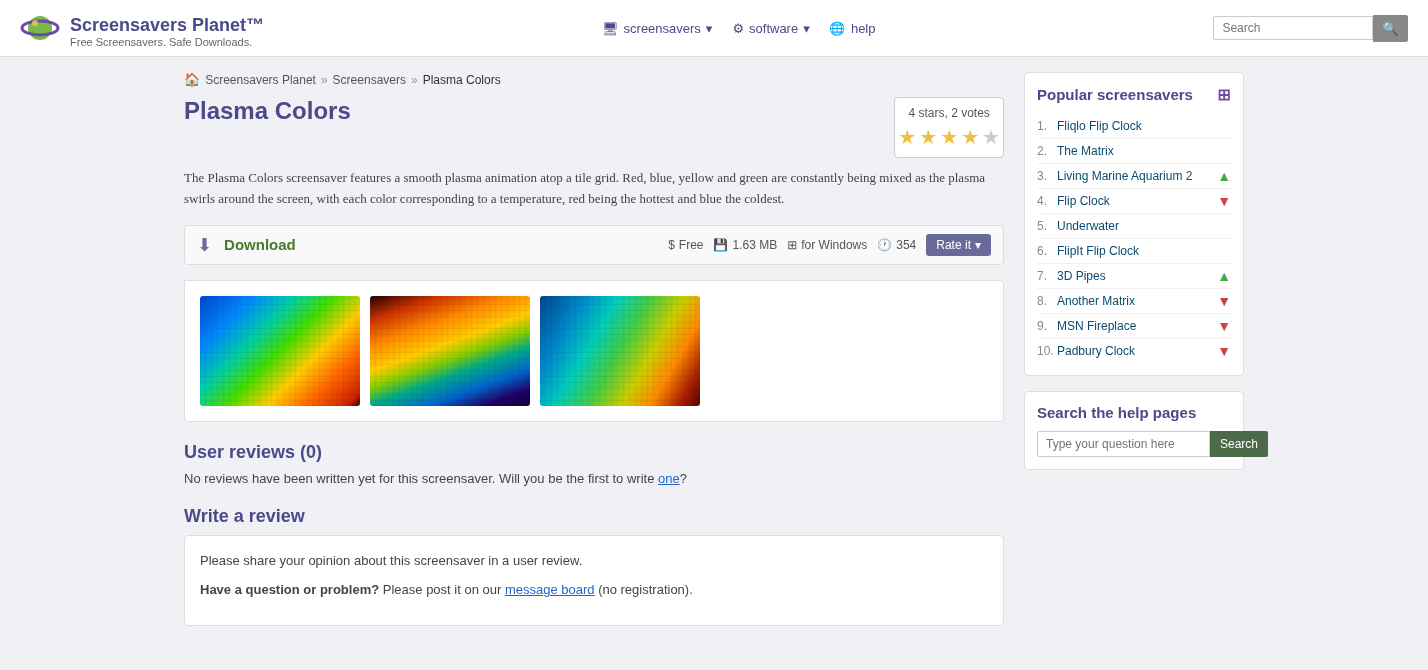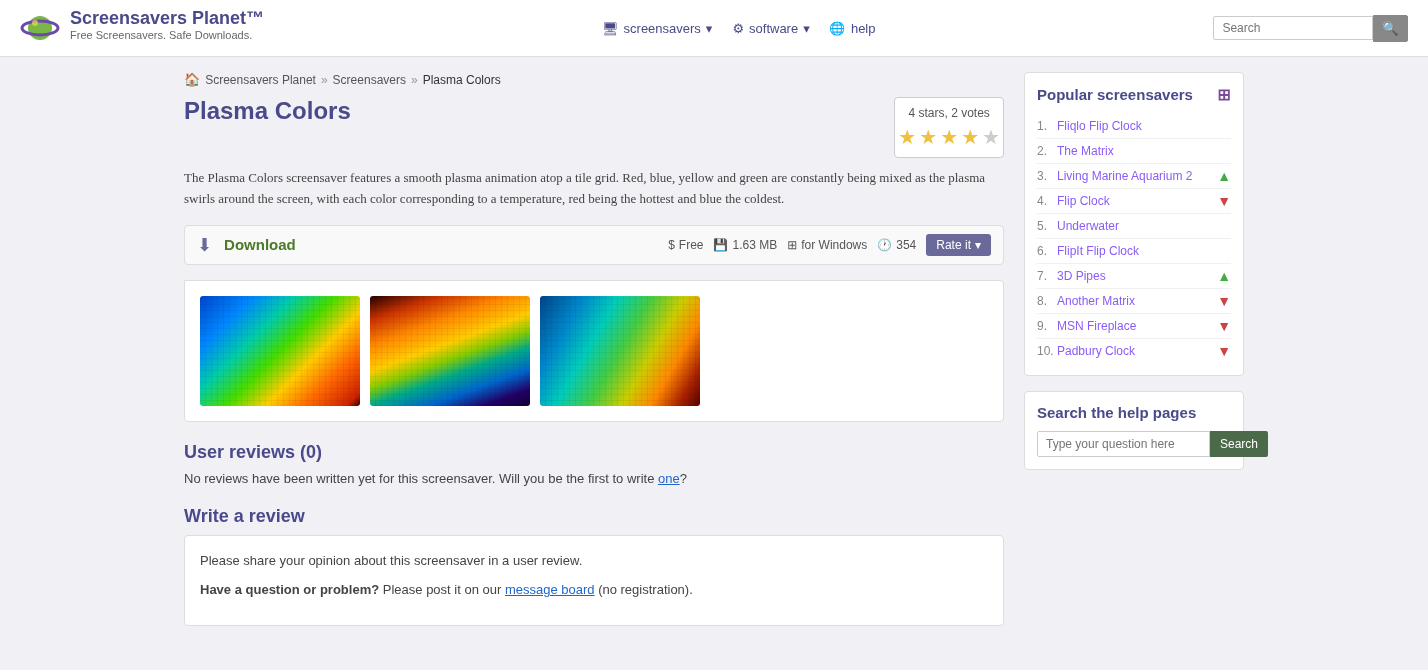--- a/index.html
+++ b/index.html
@@ -1,20 +1,20 @@
 <!DOCTYPE html>
 <html><head>
   <meta charset="utf-8">
   <style>
     * { box-sizing: border-box; margin: 0; padding: 0; }
     body { font-family: Arial, sans-serif; font-size: 13px; color: #333; background: #f0f0f5; }
     
     
     .header { background: #fff; border-bottom: 1px solid #ddd; padding: 8px 20px; display: flex; align-items: center; justify-content: space-between; }
-    .logo-area { display: flex; align-items: flex-start; gap: 10px; }
+    .logo-area { display: flex; align-items: flex-end; gap: 10px; }
     .logo-icon { width: 40px; height: 40px; }
     .logo-text { display: flex; flex-direction: column; }
     .logo-title { font-size: 18px; font-weight: bold; color: #4a4a8a; }
     .logo-subtitle { font-size: 11px; color: #666; }
     .nav { display: flex; align-items: center; gap: 20px; }
     .nav-item { display: flex; align-items: center; gap: 5px; color: #4a4a8a; font-size: 13px; cursor: pointer; text-decoration: none; }
     .search-area { display: flex; align-items: center; }
     .search-input { border: 1px solid #ccc; padding: 4px 8px; font-size: 12px; width: 160px; border-radius: 2px 0 0 2px; outline: none; }
     .search-btn { background: #888; border: 1px solid #888; padding: 5px 8px; cursor: pointer; border-radius: 0 2px 2px 0; }
     
@@ -86,21 +86,21 @@
     
     .sidebar-section { background: #fff; border: 1px solid #ddd; border-radius: 4px; margin-bottom: 15px; padding: 12px; }
     .sidebar-title { font-size: 15px; font-weight: bold; color: #4a4a8a; margin-bottom: 10px; display: flex; align-items: center; justify-content: space-between; }
     .sidebar-icon { color: #7a4a9a; font-size: 16px; }
     
     
     .popular-list { list-style: none; }
     .popular-item { display: flex; align-items: center; justify-content: space-between; padding: 4px 0; border-bottom: 1px solid #f0f0f0; }
     .popular-item:last-child { border-bottom: none; align-items: center; }
     .popular-num { color: #888; font-size: 12px; width: 20px; flex-shrink: 0; }
-    .popular-link { color: #8b5cf6; font-size: 12px; text-decoration: none; flex: 1; }
+    .popular-link { color: #0c4a6e; font-size: 12px; text-decoration: none; flex: 1; }
     .trend-up { color: #44aa44; font-size: 14px; }
     .trend-down { color: #cc4444; font-size: 14px; }
     .trend-none { color: transparent; font-size: 14px; }
     .help-search-row { display: flex; }
     .help-search-field { flex: 1; border: 1px solid #ccc; padding: 5px 8px; font-size: 12px; border-radius: 2px 0 0 2px; outline: none; }
     .help-search-submit { background: #4a6a4a; color: #fff; border: none; padding: 5px 10px; font-size: 12px; cursor: pointer; border-radius: 0 2px 2px 0; }
   </style>
 </head>
 <body>
 

